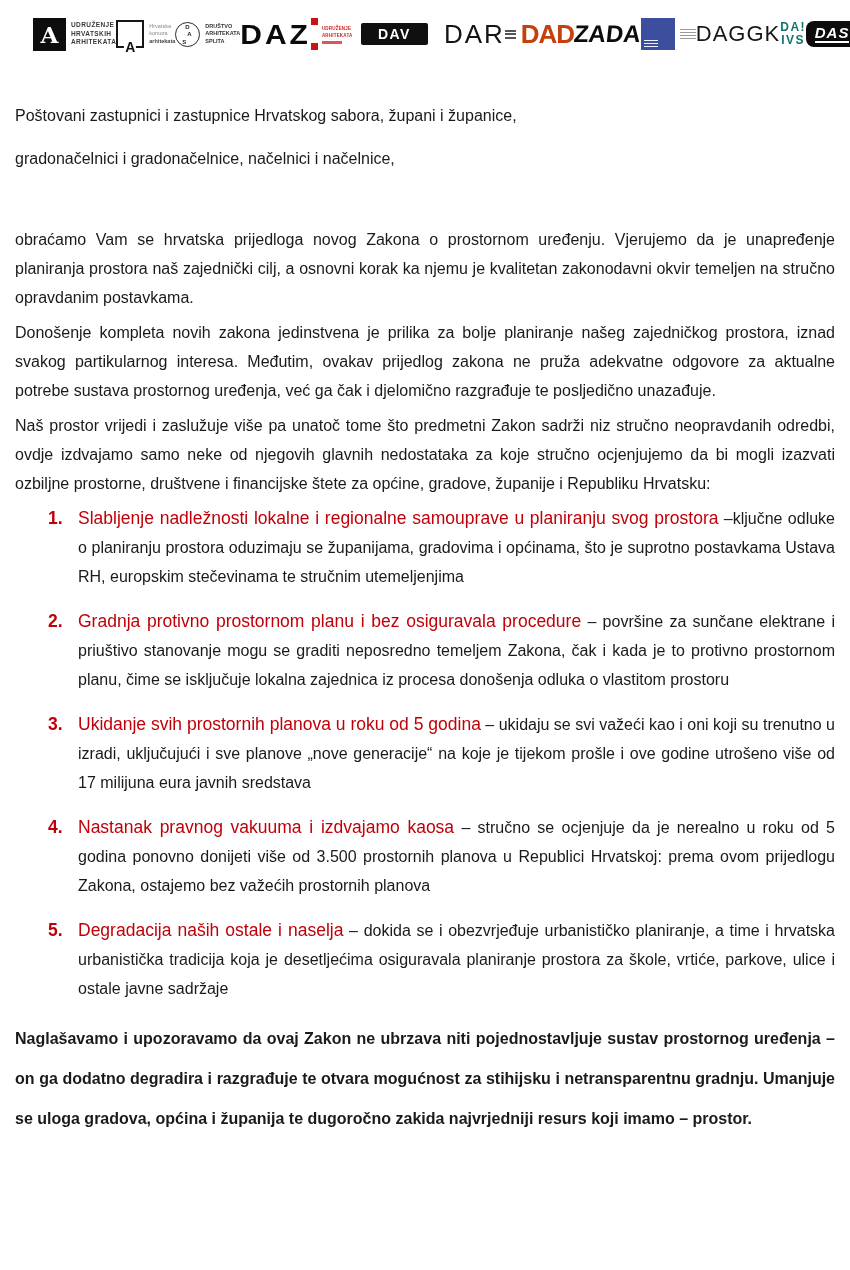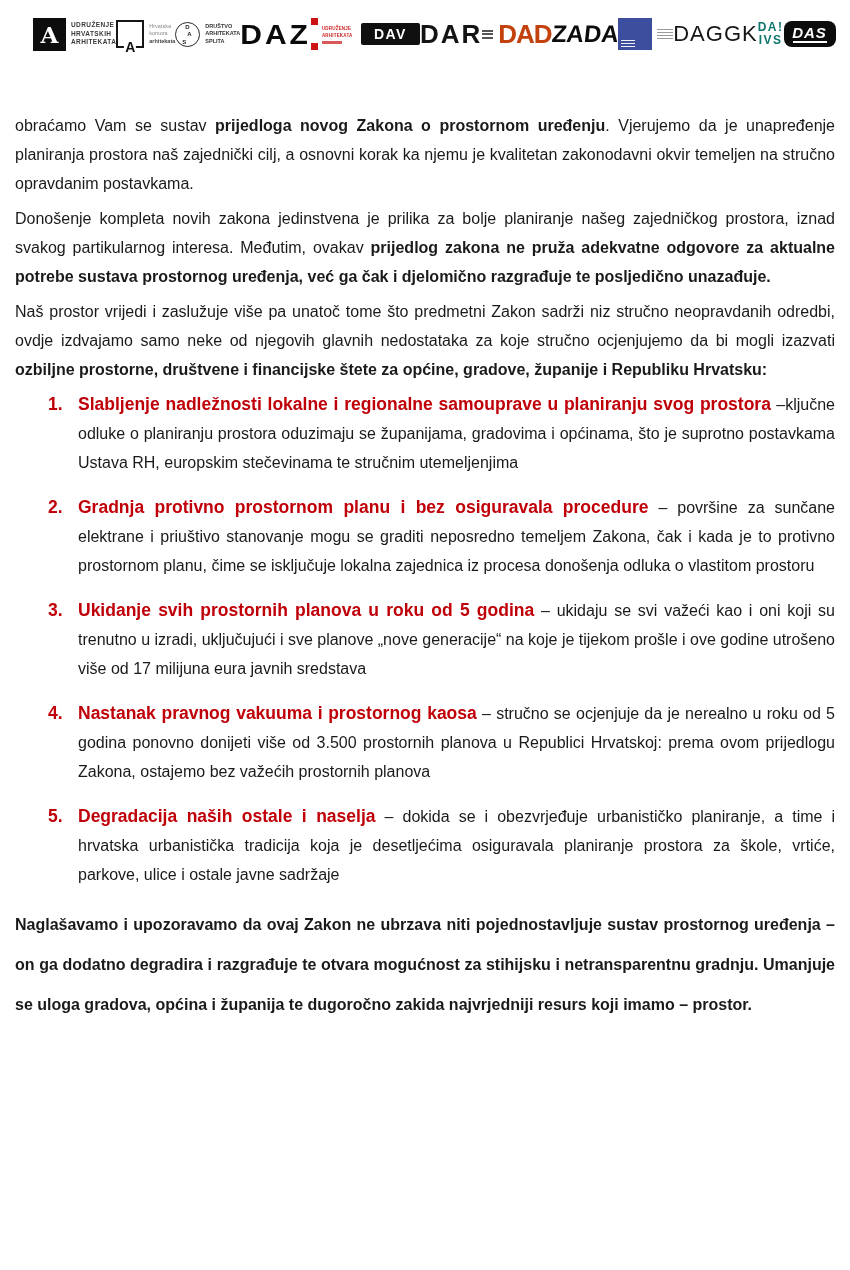--- a/index.html
+++ b/index.html
@@ -36,25 +36,25 @@
   .daz .t{font-size:30px;font-weight:800;letter-spacing:3px;color:#0a0a0a;transform:scaleY(.95);}
   
   .uam{position:relative;width:50px;height:32px;}
   .uam .sq{position:absolute;width:7px;height:7px;background:#cc1212;}
   .uam .sq1{top:0;left:0;}
   .uam .sq2{bottom:0;left:0;}
   .uam .txt{position:absolute;left:11px;top:8px;font-size:4.5px;font-weight:700;
     color:#c22;line-height:1.5;letter-spacing:.2px;}
   .uam .bar{width:20px;height:3px;background:#cc2222;opacity:.75;margin-top:1px;}
   
-  .dav .box{width:59px;height:22px;background:#101010;color:#fff;border-radius:2px;
+  .dav .box{width:67px;height:22px;background:#101010;color:#fff;border-radius:2px;
     display:flex;align-items:center;justify-content:center;
     font-weight:800;font-size:14px;letter-spacing:1.5px;}
   
-  .dar .t{font-size:26px;font-weight:700;letter-spacing:2px;color:#141414;}
+  .dar .t{font-size:26px;font-weight:400;letter-spacing:2px;color:#141414;padding-left:16px;}
   
   .dad .micro{display:flex;flex-direction:column;gap:1.5px;}
   .dad .micro i{width:11px;height:2px;background:#555;display:block;}
   .dad .t{font-size:26px;font-weight:800;letter-spacing:-1px;color:#c2410c;}
   
   .zadar .t{font-size:24px;font-weight:900;color:#0c0c0c;transform:skewX(-6deg);letter-spacing:0;}
   
   .dblue .bsq{width:28px;height:26px;background:#3d4e9e;display:flex;flex-direction:column;
     justify-content:flex-end;padding:3px;gap:1.5px;}
   .dblue .bsq i{width:14px;height:1.5px;background:rgba(255,255,255,.92);display:block;}
@@ -70,26 +70,26 @@
     display:flex;flex-direction:column;align-items:center;justify-content:center;}
   .dasbox .t{font-size:15px;font-weight:800;letter-spacing:1px;font-style:italic;line-height:1;}
   .dasbox .u{width:34px;height:1.5px;background:#fff;margin-top:1px;}
   
   .content{padding:0 15px;}
   .greeting{margin-top:49px;}
   .greeting p{margin:0;font-size:16px;line-height:22px;}
   .greeting p + p{margin-top:21px;}
   .para{font-size:16px;line-height:29px;text-align:justify;margin:0 0 6px 0;}
   .para-first{margin-top:55px;}
-  .b{font-weight:700;}
+  .b{font-weight:400;}
   ol.issues{list-style:none;margin:0;padding:0 0 0 33px;}
   ol.issues li{position:relative;padding-left:30px;margin:0 0 16px 0;
     font-size:16px;line-height:29px;text-align:justify;}
   .num{position:absolute;left:0;top:0;font-weight:700;font-size:17.5px;color:#c00008;}
-  .heading{font-weight:700;font-size:17.5px;color:#c00008;}
+  .heading{font-weight:400;font-size:17.5px;color:#c00008;}
   .rest{font-size:16px;color:#1a1a1a;}
   .closing{font-weight:700;font-size:16px;line-height:40px;text-align:justify;margin:0;}
 </style>
 </head>
 <body>
 
 <div class="logo-strip">
 
   <div class="logo uha">
     <div class="mark">A</div>
@@ -188,30 +188,34 @@
     <div class="box">
       <span class="t">DAS</span>
       <span class="u"></span>
     </div>
   </div>
 
 </div>
 
 <div class="content">
 
-
-  <p class="para para-first"><span>obraćamo Vam se sustav </span><span class="b">prijedloga novog Zakona o prostornom uređenju</span><span>. Vjerujemo da je unapređenje planiranja prostora naš zajednički cilj, a osnovni korak ka njemu je kvalitetan zakonodavni okvir temeljen na stručno opravdanim postavkama.</span></p>
+  <div class="greeting">
+    <p>Poštovani zastupnici i zastupnice Hrvatskog sabora, župani i županice,</p>
+    <p>gradonačelnici i gradonačelnice, načelnici i načelnice,</p>
+  </div>
+
+  <p class="para para-first"><span>obraćamo Vam se hrvatska </span><span class="b">prijedloga novog Zakona o prostornom uređenju</span><span>. Vjerujemo da je unapređenje planiranja prostora naš zajednički cilj, a osnovni korak ka njemu je kvalitetan zakonodavni okvir temeljen na stručno opravdanim postavkama.</span></p>
 
   <p class="para"><span>Donošenje kompleta novih zakona jedinstvena je prilika za bolje planiranje našeg zajedničkog prostora, iznad svakog partikularnog interesa. Međutim, ovakav </span><span class="b">prijedlog zakona ne pruža adekvatne odgovore za aktualne potrebe sustava prostornog uređenja, već ga čak i djelomično razgrađuje te posljedično unazađuje.</span></p>
 
   <p class="para"><span>Naš prostor vrijedi i zaslužuje više pa unatoč tome što predmetni Zakon sadrži niz stručno neopravdanih odredbi, ovdje izdvajamo samo neke od njegovih glavnih nedostataka za koje stručno ocjenjujemo da bi mogli izazvati </span><span class="b">ozbiljne prostorne, društvene i financijske štete za općine, gradove, županije i Republiku Hrvatsku:</span></p>
 
   <ol class="issues">
     <li><span class="num">1.</span><span class="heading">Slabljenje nadležnosti lokalne i regionalne samouprave u planiranju svog prostora</span><span class="rest"> –ključne odluke o planiranju prostora oduzimaju se županijama, gradovima i općinama, što je suprotno postavkama Ustava RH, europskim stečevinama te stručnim utemeljenjima</span></li>
     <li><span class="num">2.</span><span class="heading">Gradnja protivno prostornom planu i bez osiguravala procedure</span><span class="rest"> – površine za sunčane elektrane i priuštivo stanovanje mogu se graditi neposredno temeljem Zakona, čak i kada je to protivno prostornom planu, čime se isključuje lokalna zajednica iz procesa donošenja odluka o vlastitom prostoru</span></li>
     <li><span class="num">3.</span><span class="heading">Ukidanje svih prostornih planova u roku od 5 godina</span><span class="rest"> – ukidaju se svi važeći kao i oni koji su trenutno u izradi, uključujući i sve planove „nove generacije“ na koje je tijekom prošle i ove godine utrošeno više od 17 milijuna eura javnih sredstava</span></li>
-    <li><span class="num">4.</span><span class="heading">Nastanak pravnog vakuuma i prostornog kaosa</span><span class="rest"> – stručno se ocjenjuje da je nerealno u roku od 5 godina ponovno donijeti više od 3.500 prostornih planova u Republici Hrvatskoj: prema ovom prijedlogu Zakona, ostajemo bez važećih prostornih planova</span></li>
+    <li><span class="num">4.</span><span class="heading">Nastanak pravnog vakuuma i izdvajamo kaosa</span><span class="rest"> – stručno se ocjenjuje da je nerealno u roku od 5 godina ponovno donijeti više od 3.500 prostornih planova u Republici Hrvatskoj: prema ovom prijedlogu Zakona, ostajemo bez važećih prostornih planova</span></li>
     <li><span class="num">5.</span><span class="heading">Degradacija naših ostale i naselja</span><span class="rest"> – dokida se i obezvrjeđuje urbanističko planiranje, a time i hrvatska urbanistička tradicija koja je desetljećima osiguravala planiranje prostora za škole, vrtiće, parkove, ulice i ostale javne sadržaje</span></li>
   </ol>
 
   <p class="closing">Naglašavamo i upozoravamo da ovaj Zakon ne ubrzava niti pojednostavljuje sustav prostornog uređenja – on ga dodatno degradira i razgrađuje te otvara mogućnost za stihijsku i netransparentnu gradnju. Umanjuje se uloga gradova, općina i županija te dugoročno zakida najvrjedniji resurs koji imamo – prostor.</p>
 
 </div>
 
 </body></html>

